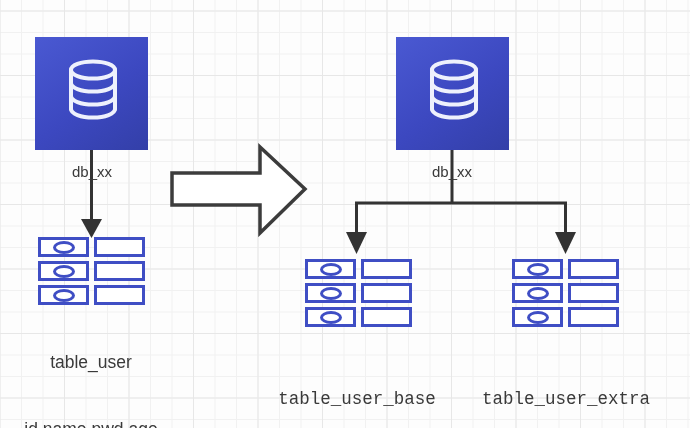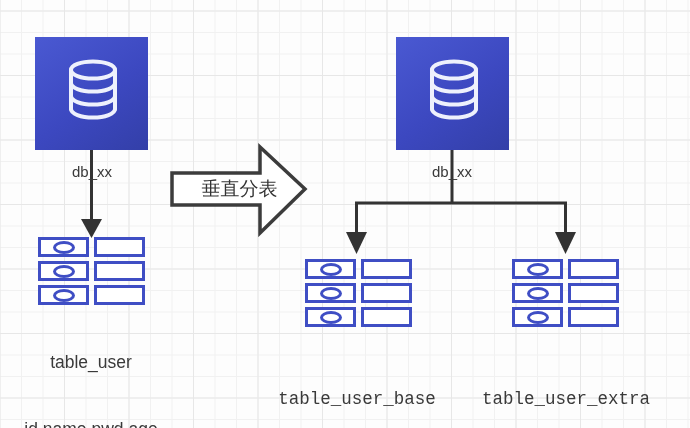--- a/index.html
+++ b/index.html
@@ -80,21 +80,20 @@
         <path d="M36 59 a22 8.5 0 0 0 44 0"></path>
         <path d="M36 72 a22 8.5 0 0 0 44 0"></path>
       </g>
     </svg>
   </div>
   <div class="node-label db-label" style="left:32px;top:161px;">db_xx</div>
 
   <svg class="abs" style="left:168px;top:143px;" width="142" height="94" viewBox="0 0 142 94">
     <polygon points="4,30 92,30 92,4 137,46 92,90 92,62 4,62" fill="#ffffff" stroke="#3c3c3c" stroke-width="3.5" stroke-linejoin="miter"></polygon>
   </svg>
-  <div class="arrow-label">垂直分表</div>
 
   <div class="abs db-node" style="left:396px;top:37px;">
     <svg viewBox="0 0 113 113">
       <g fill="none" stroke="#eef1fc" stroke-width="4" stroke-linecap="round">
         <ellipse cx="58" cy="33" rx="22" ry="8.5"></ellipse>
         <path d="M36 33 L36 72"></path>
         <path d="M80 33 L80 72"></path>
         <path d="M36 46 a22 8.5 0 0 0 44 0"></path>
         <path d="M36 59 a22 8.5 0 0 0 44 0"></path>
         <path d="M36 72 a22 8.5 0 0 0 44 0"></path>

